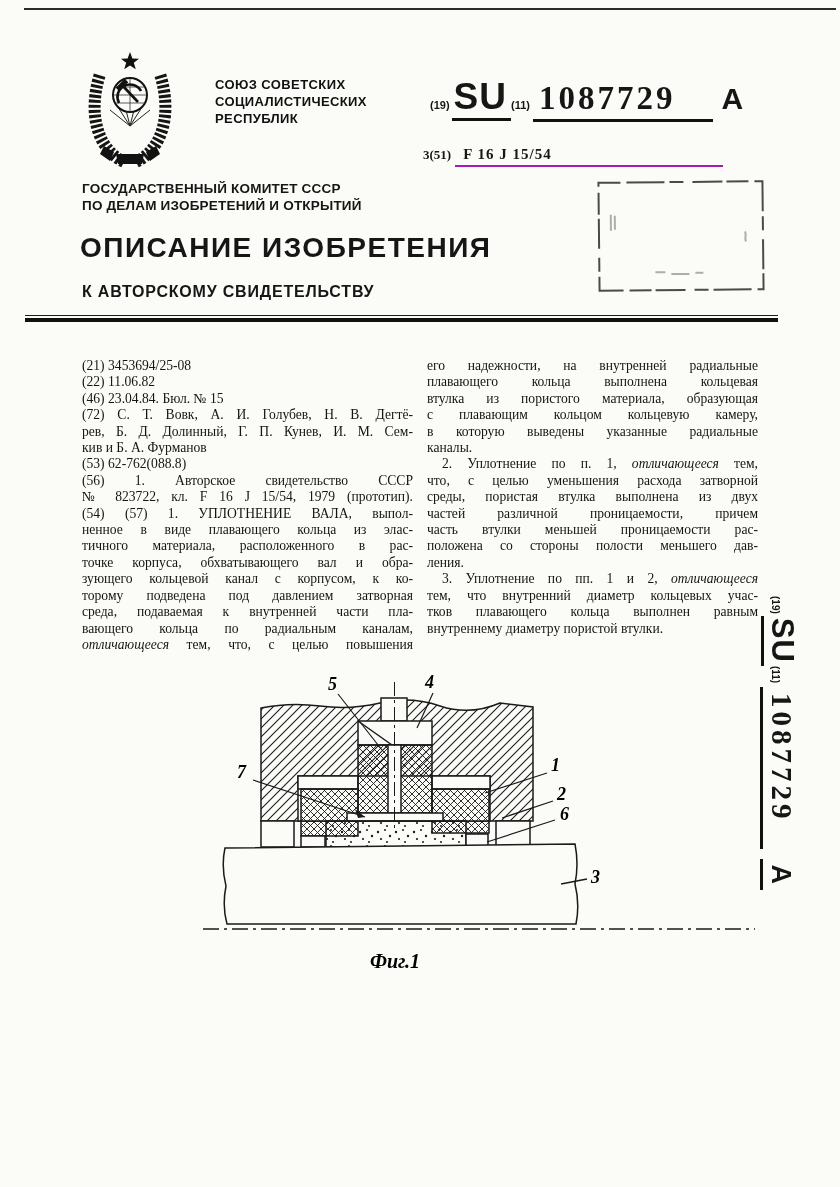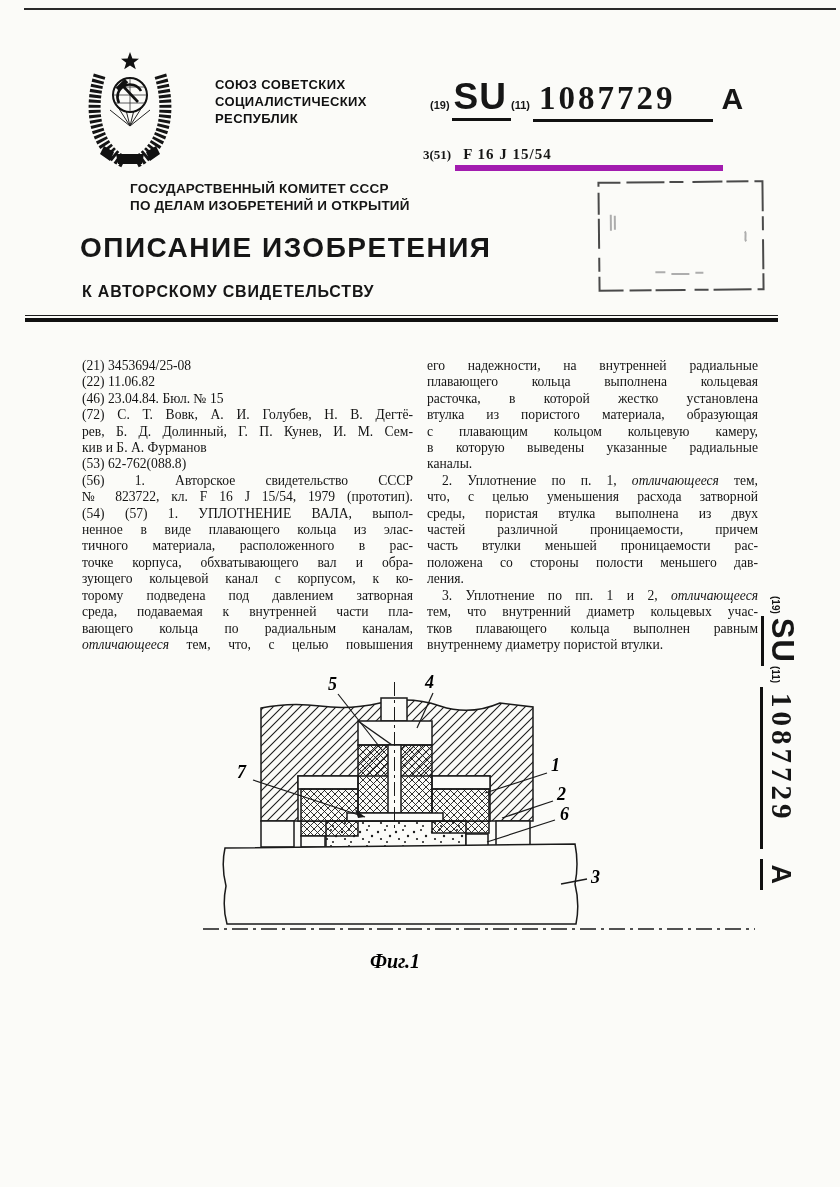--- a/index.html
+++ b/index.html
@@ -28,28 +28,28 @@
   .code-small { font-family:"Liberation Sans", sans-serif; font-size:11px; font-weight:bold; }
   .su-big { font-family:"Liberation Sans", sans-serif; font-weight:bold; font-size:37px;
             border-bottom:3px solid #111; padding:0 4px 0 2px; margin-left:2px; letter-spacing:1px; }
   .num-big { font-family:"Liberation Serif", serif; font-weight:bold; font-size:33px;
              border-bottom:3px solid #111; padding:0 38px 2px 6px; margin-left:3px; letter-spacing:3px; }
   .kind-big { font-family:"Liberation Sans", sans-serif; font-weight:bold; font-size:30px; margin-left:8px; }
 
   .ipcrow { left:423px; top:146px; display:flex; align-items:baseline; white-space:nowrap; }
   .ipc-pre { font-family:"Liberation Serif", serif; font-size:13px; font-weight:bold; }
   .ipc-val { font-family:"Liberation Serif", serif; font-size:15px; font-weight:bold; letter-spacing:1px;
-             border-bottom:6px solid #a21caf; width:268px; padding:0 0 2px 8px; margin-left:4px; }
+             border-bottom:2px solid #a21caf; width:268px; padding:0 0 2px 8px; margin-left:4px; }
 
   
   .stamp { left:597px; top:180px; width:168px; height:112px; transform:rotate(-.6deg); }
 
   
   .committee { left:82px; top:180px; font-family:"Liberation Sans", sans-serif; font-weight:bold;
-               font-size:13.5px; line-height:17px; letter-spacing:.2px;margin-left:48px; }
+               font-size:13.5px; line-height:17px; letter-spacing:.2px; }
   .doc-title { left:80px; top:232px; font-family:"Liberation Sans", sans-serif; font-weight:bold;
                font-size:28px; letter-spacing:1.5px; }
   .doc-subtitle { left:82px; top:283px; font-family:"Liberation Sans", sans-serif; font-weight:bold;
                   font-size:16px; letter-spacing:.8px; }
 
   
   .rule-thin { left:25px; top:315px; width:753px; height:1px; background:#1c1c1c; }
   .rule-thick { left:25px; top:318px; width:753px; height:4px; background:#111; }
 
   
@@ -167,21 +167,20 @@
       <div class="ln j"><span>точке корпуса, обхватывающего вал и обра-</span></div>
       <div class="ln j"><span>зующего кольцевой канал с корпусом, к ко-</span></div>
       <div class="ln j"><span>торому подведена под давлением затворная</span></div>
       <div class="ln j"><span>среда, подаваемая к внутренней части пла-</span></div>
       <div class="ln j"><span>вающего кольца по радиальным каналам,</span></div>
       <div class="ln j"><i>отличающееся</i><span> тем, что, с целью повышения</span></div>
     </div>
   <div class="col" id="col-right">
       <div class="ln j"><span>его надежности, на внутренней радиальные</span></div>
       <div class="ln j"><span>плавающего кольца выполнена кольцевая</span></div>
-      <div class="ln j"><span>расточка, в которой жестко установлена</span></div>
       <div class="ln j"><span>втулка из пористого материала, образующая</span></div>
       <div class="ln j"><span>с плавающим кольцом кольцевую камеру,</span></div>
       <div class="ln j"><span>в которую выведены указанные радиальные</span></div>
       <div class="ln"><span>каналы.</span></div>
       <div class="ln j ind"><span>2. Уплотнение по п. 1, </span><i>отличающееся</i><span> тем,</span></div>
       <div class="ln j"><span>что, с целью уменьшения расхода затворной</span></div>
       <div class="ln j"><span>среды, пористая втулка выполнена из двух</span></div>
       <div class="ln j"><span>частей различной проницаемости, причем</span></div>
       <div class="ln j"><span>часть втулки меньшей проницаемости рас-</span></div>
       <div class="ln j"><span>положена со стороны полости меньшего дав-</span></div>

